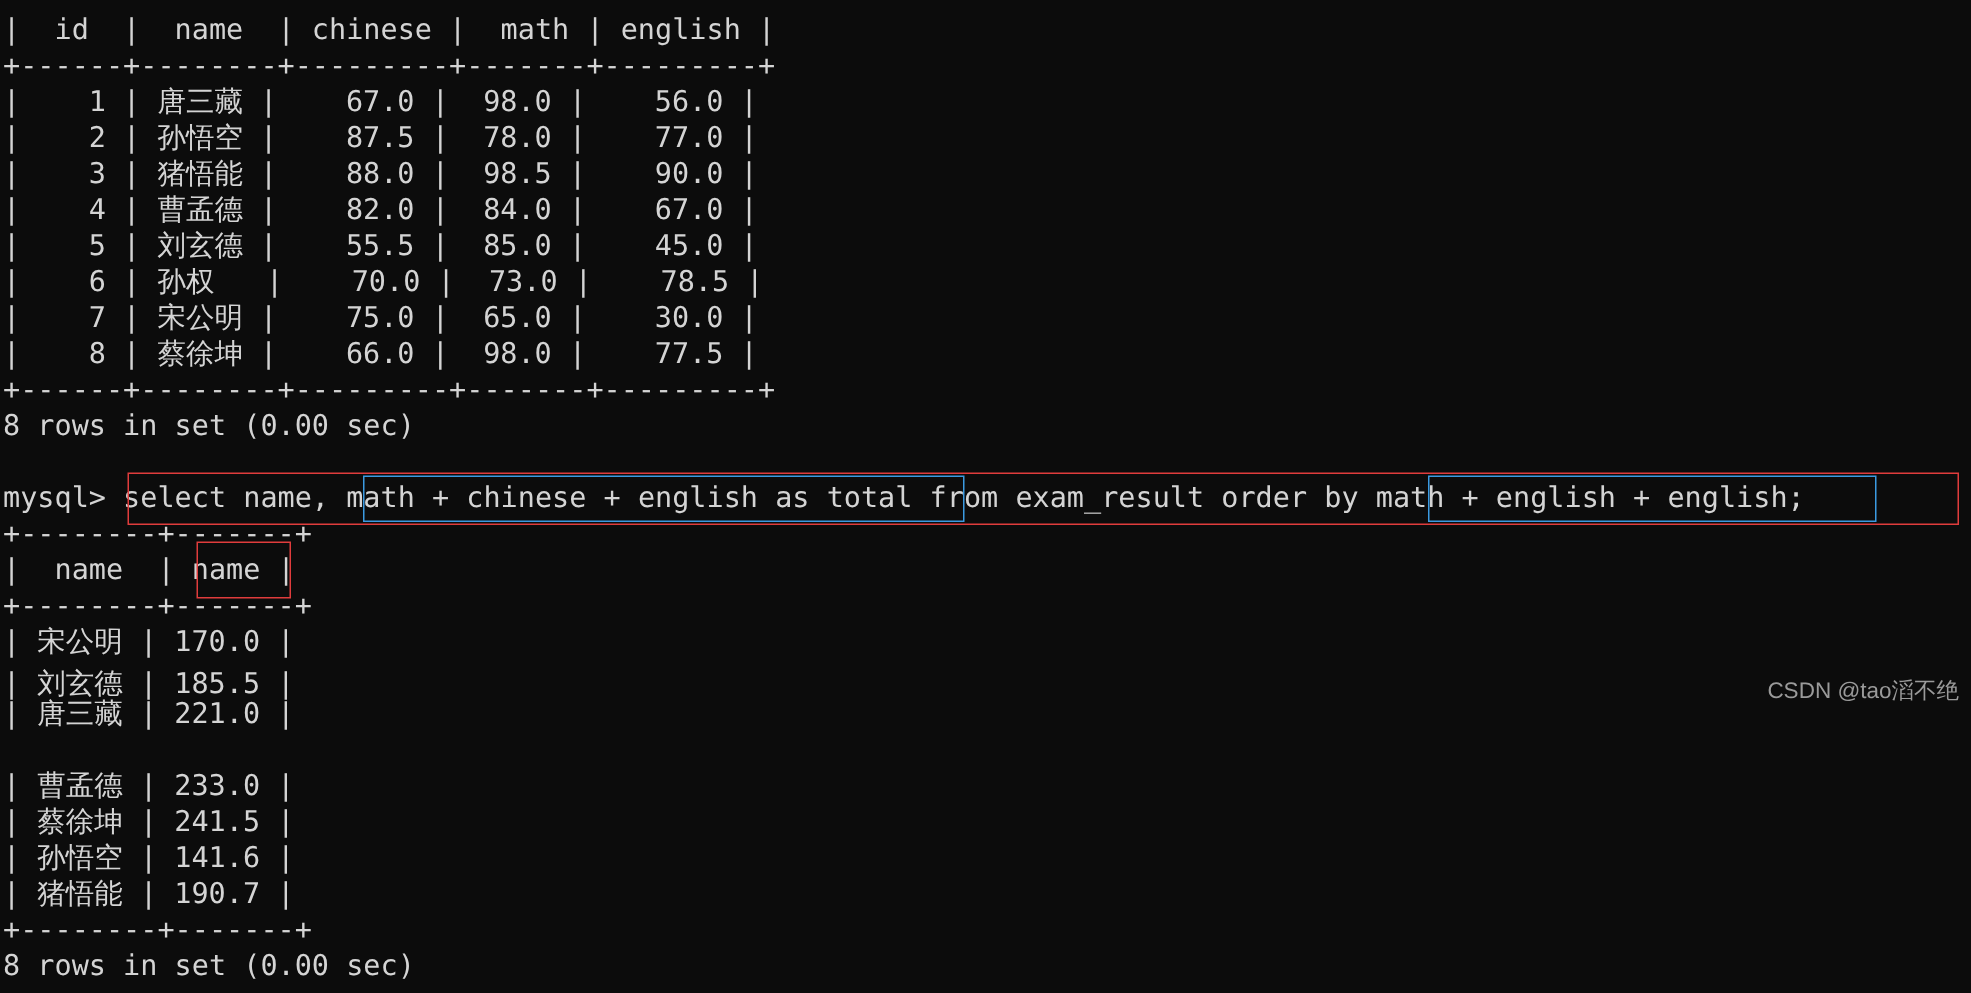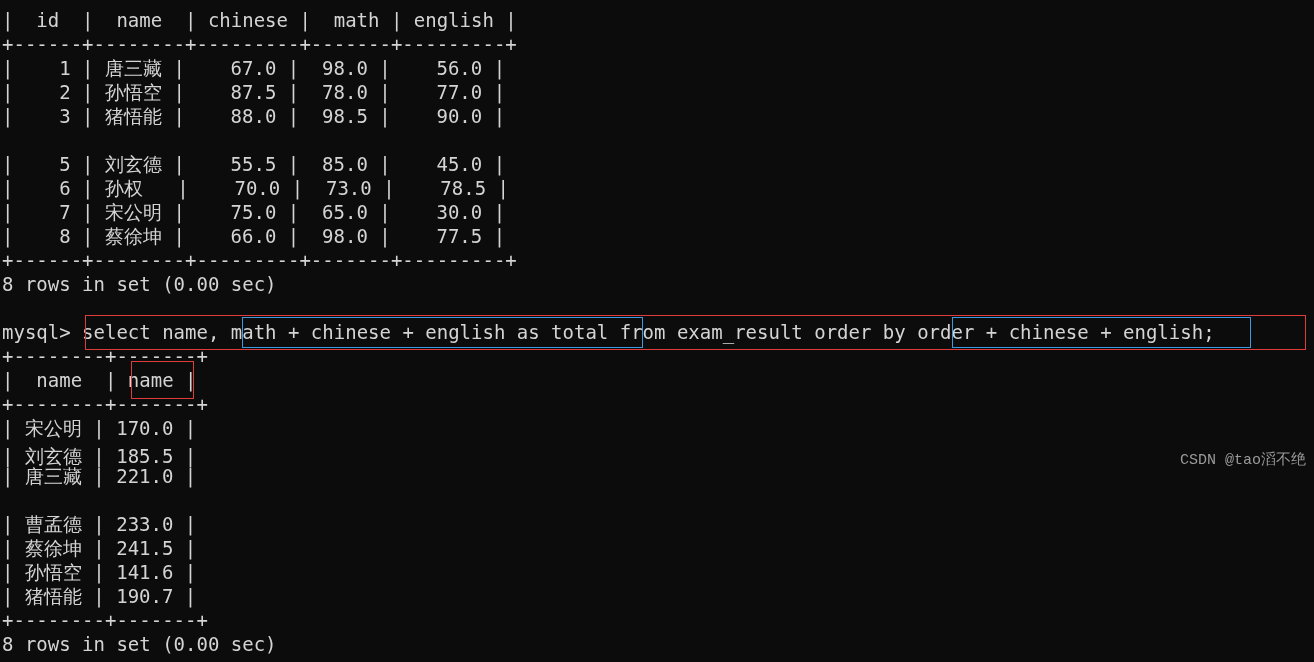--- a/index.html
+++ b/index.html
@@ -40,46 +40,47 @@
     box-sizing: border-box;
     pointer-events: none;
     background: transparent;
   }
   .hl-red   { border: 1.5px solid #e03c3c; }
   .hl-blue  { border: 1.5px solid #3b9ae1; }
   .watermark {
     position: absolute;
     right: 8px;
     bottom: 6px;
-    font-family: Liberation Mono, monospace;
+    font-family: Liberation Sans, sans-serif;
     font-size: 15px;
     color: #9a9a9a;
     white-space: pre;
   }
 </style>
 </head>
 <body>
 
 <div id="terminal">
 
   <div class="term-line" style="top:8px">|  id  |  name  | chinese |  math | english |</div>
   <div class="term-line" style="top:32px">+------+--------+---------+-------+---------+</div>
 
   <div class="term-line" style="top:56px">|    1 | 唐三藏 |    67.0 |  98.0 |    56.0 |</div>
   <div class="term-line" style="top:80px">|    2 | 孙悟空 |    87.5 |  78.0 |    77.0 |</div>
   <div class="term-line" style="top:104px">|    3 | 猪悟能 |    88.0 |  98.5 |    90.0 |</div>
+  <div class="term-line" style="top:128px">|    4 | 曹孟德 |    82.0 |  84.0 |    67.0 |</div>
   <div class="term-line" style="top:152px">|    5 | 刘玄德 |    55.5 |  85.0 |    45.0 |</div>
   <div class="term-line" style="top:176px">|    6 | 孙权   |    70.0 |  73.0 |    78.5 |</div>
   <div class="term-line" style="top:200px">|    7 | 宋公明 |    75.0 |  65.0 |    30.0 |</div>
   <div class="term-line" style="top:224px">|    8 | 蔡徐坤 |    66.0 |  98.0 |    77.5 |</div>
 
   <div class="term-line" style="top:248px">+------+--------+---------+-------+---------+</div>
   <div class="term-line" style="top:272px">8 rows in set (0.00 sec)</div>
 
-  <div class="term-line" style="top:320px"><span>mysql&gt; </span><span>select name, </span><span>math + chinese + english as total</span><span> from exam_result order by </span><span>order + chinese + english</span><span>;</span></div>
+  <div class="term-line" style="top:320px"><span>mysql&gt; </span><span>select name, </span><span>math + chinese + english as total</span><span> from exam_result order by </span><span>math + english + english</span><span>;</span></div>
 
   <div class="hl hl-red" style="left:85px; top:315px; width:1221px; height:35px;"></div>
 
   <div class="hl hl-blue" style="left:242px; top:317px; width:401px; height:31px;"></div>
 
   <div class="hl hl-blue" style="left:952px; top:317px; width:299px; height:31px;"></div>
 
   <div class="term-line" style="top:344px">+--------+-------+</div>
   <div class="term-line" style="top:368px"><span>|  name  | </span><span>name</span><span> |</span></div>
   <div class="term-line" style="top:392px">+--------+-------+</div>

